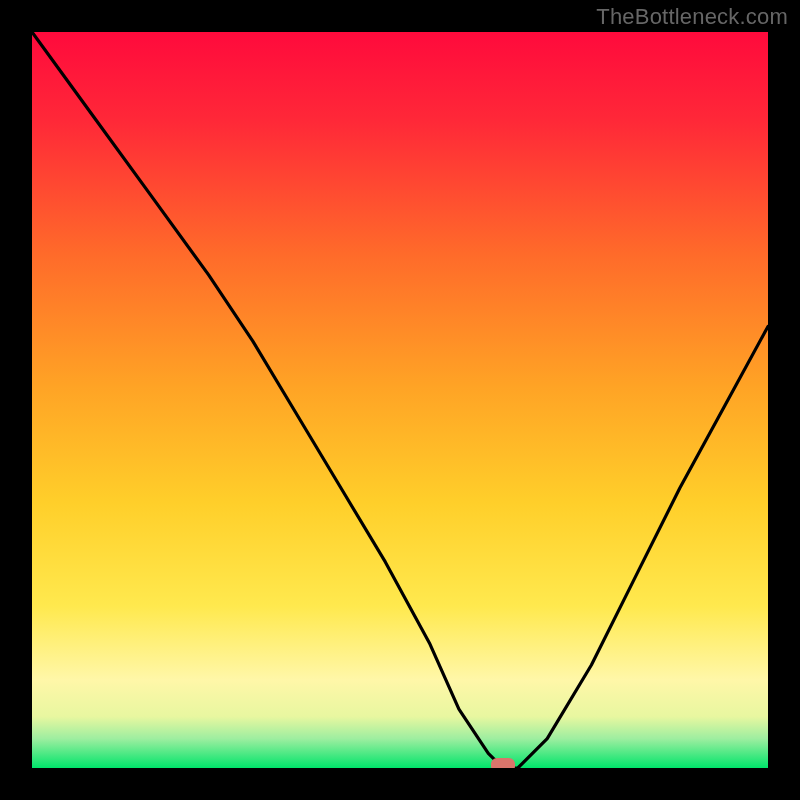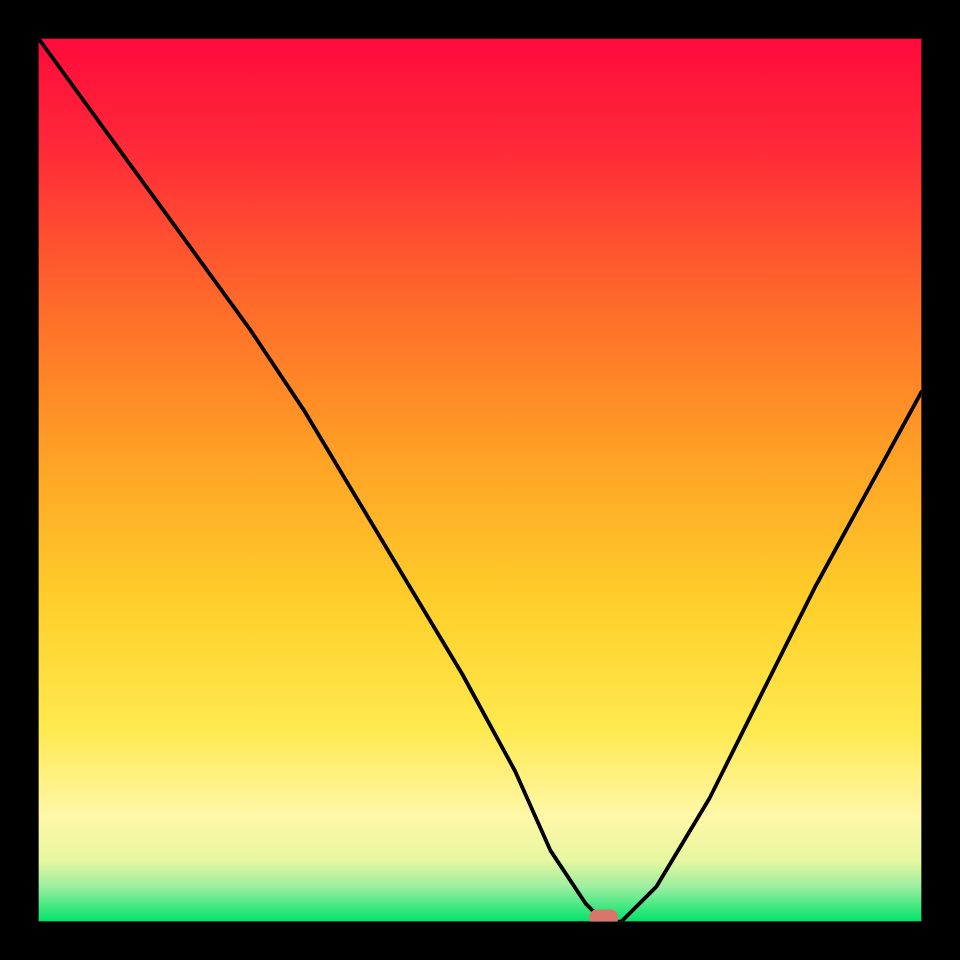--- a/index.html
+++ b/index.html
@@ -48,20 +48,21 @@
     stroke-width: 3.2;
     stroke-linejoin: round;
     stroke-linecap: round;
   }
 </style>
 </head>
 <body>
 
 <div class="frame">
 
+  <div class="watermark">TheBottleneck.com</div>
 
   <div class="plot-area">
     <svg viewBox="0 0 736 736">
       <defs>
         <linearGradient id="bg-grad" x1="0" y1="0" x2="0" y2="1">
           <stop offset="0%" stop-color="#ff0a3c"></stop>
           <stop offset="12%" stop-color="#ff2838"></stop>
           <stop offset="30%" stop-color="#ff6a2a"></stop>
           <stop offset="48%" stop-color="#ffa325"></stop>
           <stop offset="64%" stop-color="#ffcf2a"></stop>

